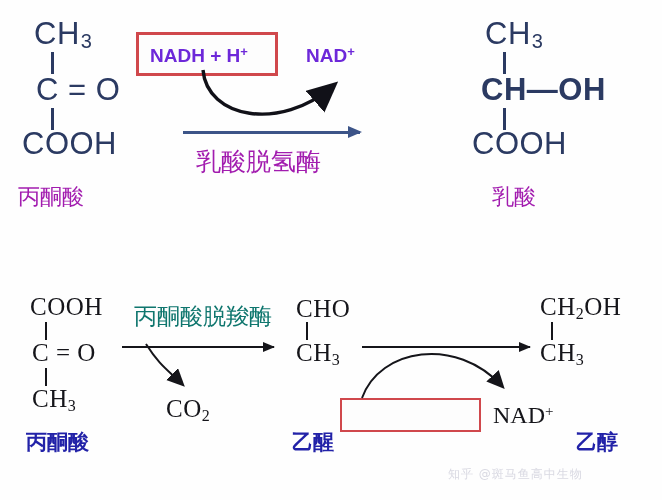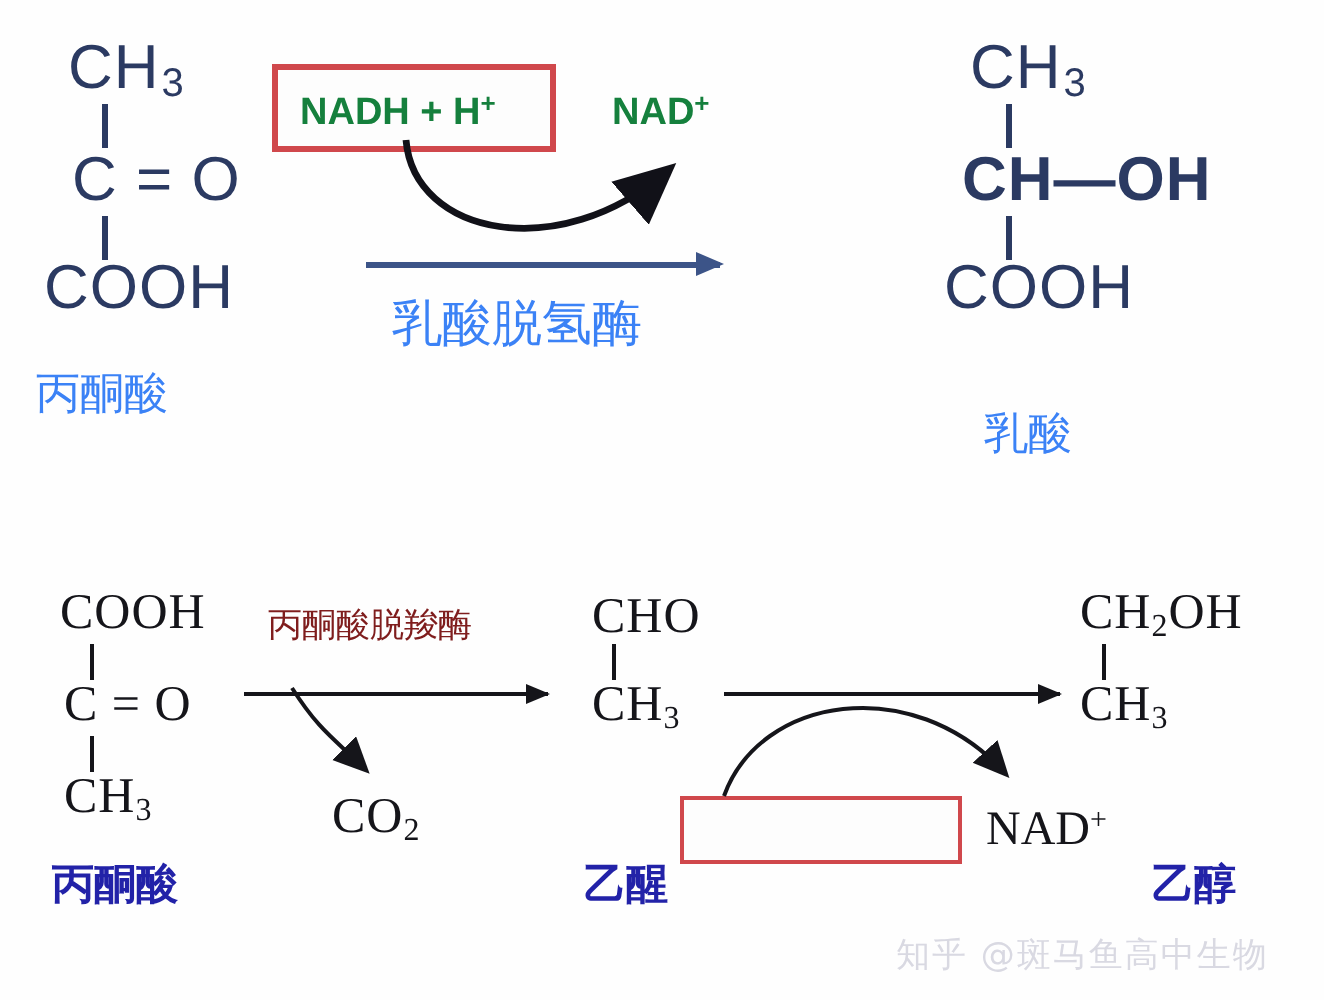--- a/index.html
+++ b/index.html
@@ -38,21 +38,21 @@
     margin-left: 1px;
   }
   .bondv-navy {
     position: absolute;
     width: 3px;
     background: #2b3a62;
   }
   .cn-navy {
     font-family: Liberation Serif, serif;
     font-size: 22px;
-    color: #3b82f6;
+    color: #a21caf;
   }
   .rxn-arrow-navy {
     position: absolute;
     height: 3px;
     background: #3c5488;
   }
   .rxn-arrow-navy::after {
     content: "";
     position: absolute;
     right: -2px;
@@ -64,21 +64,21 @@
   .redbox {
     position: absolute;
     border: 3px solid #d0484c;
     background: #fdfdfd;
     box-sizing: border-box;
   }
   .nad-label-navy {
     font-family: "Liberation Sans", sans-serif;
     font-weight: bold;
     font-size: 19px;
-    color: #15803d;
+    color: #6d28d9;
   }
   .nad-label-navy .sup {
     font-size: 13px;
     vertical-align: 0.45em;
   }
 
   
   .formula-serif {
     font-family: "Liberation Serif", serif;
     font-size: 25px;
@@ -90,22 +90,22 @@
     font-size: 16px;
     vertical-align: -0.25em;
   }
   .bondv-black {
     position: absolute;
     width: 2px;
     background: #15151a;
   }
   .cn-serif {
     font-family: "DejaVu Sans", sans-serif;
-    font-size: 17px;
-    color: #7f1d1d;
+    font-size: 23px;
+    color: #0f766e;
   }
   .cn-blue-bold {
     font-family: "DejaVu Sans", sans-serif;
     font-size: 21px;
     font-weight: bold;
     color: #2222a8;
   }
   .rxn-arrow-black {
     position: absolute;
     height: 2px;
@@ -136,21 +136,21 @@
     vertical-align: 0.5em;
   }
 
   svg.curve { position: absolute; overflow: visible; }
 
   #watermark {
     position: absolute;
     left: 448px;
     top: 466px;
     font-family: "DejaVu Sans", sans-serif;
-    font-size: 17px;
+    font-size: 12px;
     color: #d9d9e2;
     letter-spacing: 1px;
     white-space: nowrap;
   }
 </style>
 </head>
 <body>
 
 <div class="panel" id="panel-lactate">
 
@@ -180,21 +180,21 @@
   <div class="rxn-arrow-navy" style="left:183px; top:131px; width:177px;"></div>
 
   <div class="abs cn-navy" style="left:196px; top:145px; font-size:25px;">乳酸脱氢酶</div>
 
   <div>
     <div class="abs formula-navy" style="left:485px; top:18px;"><span>CH</span><span class="sub">3</span></div>
     <div class="bondv-navy" style="left:503px; top:52px; height:22px;"></div>
     <div class="abs formula-navy" style="left:481px; top:74px;font-weight:bold;"><span>CH—OH</span></div>
     <div class="bondv-navy" style="left:503px; top:108px; height:22px;"></div>
     <div class="abs formula-navy" style="left:472px; top:128px;"><span>COOH</span></div>
-    <div class="abs cn-navy" style="left:492px; top:182px;margin-top:20px;">乳酸</div>
+    <div class="abs cn-navy" style="left:492px; top:182px;">乳酸</div>
   </div>
 </div>
 
 <div class="panel" id="panel-ethanol">
 
   <div>
     <div class="abs formula-serif" style="left:30px; top:26px;"><span>COOH</span></div>
     <div class="bondv-black" style="left:45px; top:54px; height:18px;"></div>
     <div class="abs formula-serif" style="left:32px; top:72px;"><span>C = O</span></div>
     <div class="bondv-black" style="left:45px; top:100px; height:18px;"></div>

